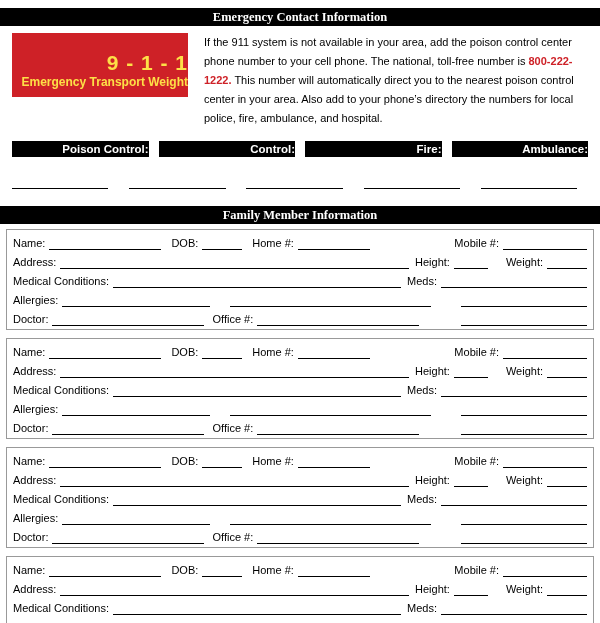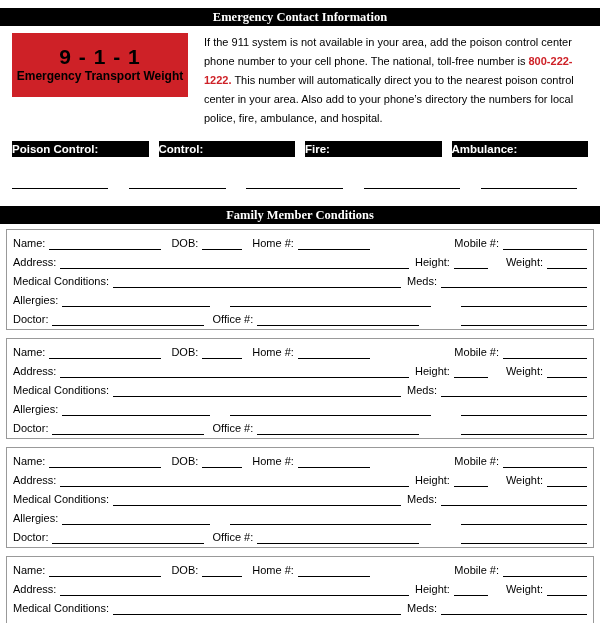--- a/index.html
+++ b/index.html
@@ -4,31 +4,31 @@
 <style>
   * { margin:0; padding:0; box-sizing:border-box; }
   html,body { width:600px; height:623px; overflow:hidden; background:#fff;
     font-family:"Liberation Sans","DejaVu Sans",sans-serif; color:#000; }
 
   .title-bar { margin-top:8px; height:18px; background:#000; color:#fff;
     font-size:12.5px; font-weight:bold; text-align:center; line-height:18px;font-family:Liberation Serif, serif; }
   .title-bar.family { margin-top:17px; }
 
   .intro-row { display:flex; margin:7px 10px 0 12px; }
-  .red-box { width:176px; height:64px; background:#CE2127; color:#000000;
-    text-align:center; font-weight:bold; padding-top:12px; flex:0 0 176px; }
+  .red-box { width:176px; height:64px; background:#CE2127; color:#fde047;
+    text-align:right; font-weight:bold; padding-top:18px; flex:0 0 176px; }
   .nine11 { font-size:21px; line-height:24px; letter-spacing:1px; }
   .nine-words { font-size:11px; line-height:13px; }
   .transport { font-size:12px; line-height:14px; }
   .intro-text { margin-left:16px; font-size:11px; line-height:19px; padding-top:0; }
   .phone-red { color:#CE2127; font-weight:bold; }
 
   .contact-bars { display:flex; gap:10px; margin:13px 12px 0 12px; }
   .contact-bar { flex:1; height:16px; background:#000; color:#fff; font-size:11.5px;
-    font-weight:bold; text-align:left; line-height:16px; }
+    font-weight:bold; text-align:right; line-height:16px; }
   .contact-lines { display:flex; gap:10px; margin:31px 12px 0 12px; }
   .ucol { flex:1; }
   .uline { width:90%; border-top:1px solid #000; height:0; }
 
   .members { }
   .member-box { margin:8px 6px 0 6px; height:101px; border:1px solid #999;
     padding:3px 6px; display:flex; flex-direction:column; justify-content:space-between; }
   .member-box.first { margin-top:5px; }
   .frow { display:flex; align-items:flex-end; font-size:11px; line-height:13px;
     height:17px; }
@@ -75,21 +75,21 @@
         <div class="uline"></div>
       </div>
     <div class="ucol">
         <div class="uline"></div>
       </div>
     <div class="ucol">
         <div class="uline"></div>
       </div>
   </div>
 
-  <div class="title-bar family">Family Member Conditions</div>
+  <div class="title-bar family">Family Member Information</div>
 
   <div class="members">
 
       <div class="member-box first">
 
         <div class="frow">
           <span class="lbl">Name:</span>
           <span class="ln lw112"></span>
           <span class="sp10"></span>
           <span class="lbl">DOB:</span>

